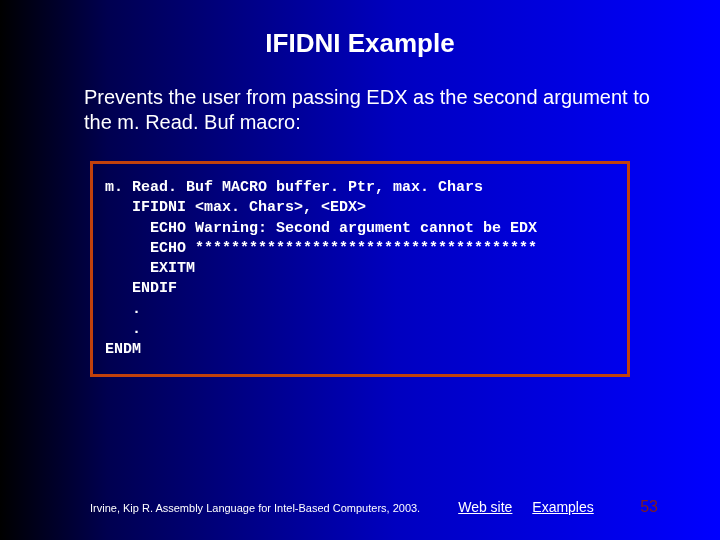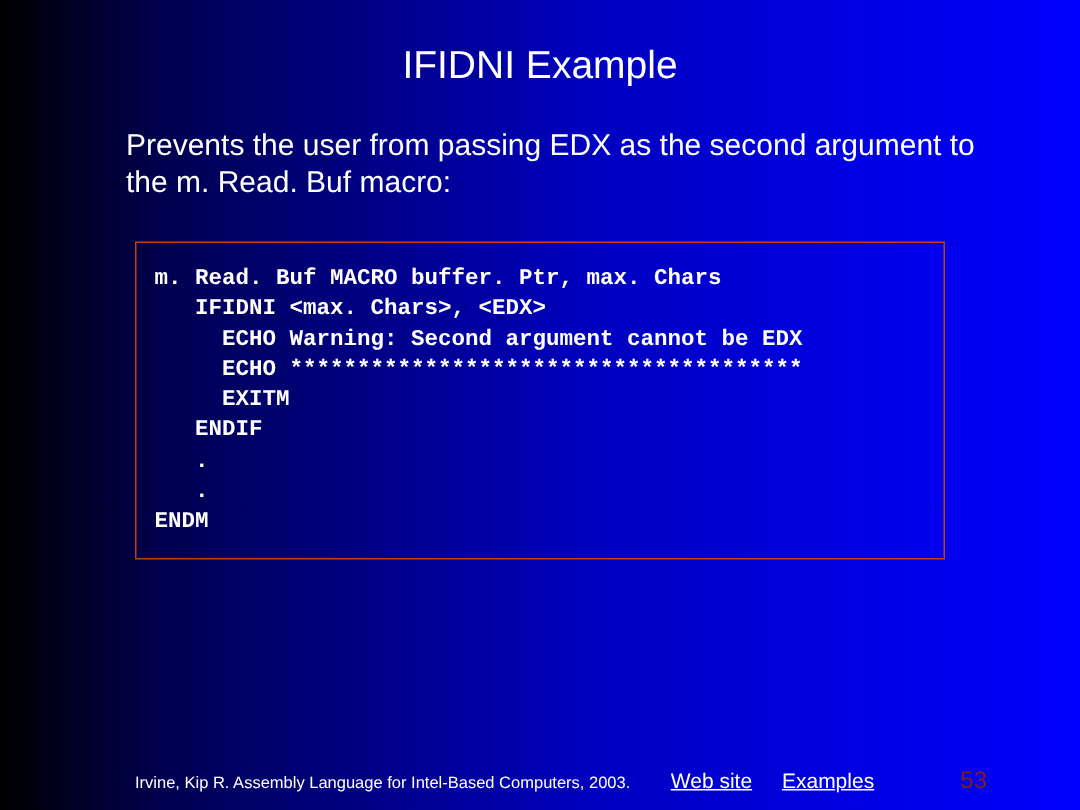--- a/index.html
+++ b/index.html
@@ -12,60 +12,60 @@
   }
   .slide {
     width: 720px;
     height: 540px;
     position: relative;
     padding: 0;
   }
   .title {
     text-align: center;
     font-size: 26px;
-    font-weight: normal;
+    font-weight: bold;
     padding-top: 28px;
     padding-bottom: 18px;
   }
   .body-text {
     font-size: 20px;
     line-height: 1.25;
     padding: 0 56px 0 84px;
     margin-top: 8px;
   }
   .code-box {
     margin: 26px 90px 0 90px;
-    border: 1px solid #c2410c;
+    border: 3px solid #c2410c;
     padding: 14px 12px 14px 12px;
     background: transparent;
   }
   .code-box pre {
     font-family: "Courier New", Courier, monospace;
     font-weight: bold;
     font-size: 15px;
     line-height: 1.35;
     color: #ffffff;
     white-space: pre;
   }
   .footer {
     position: absolute;
-    bottom: 10px;
+    bottom: 24px;
     left: 0;
     right: 0;
     padding: 0 56px 0 90px;
     display: flex;
     align-items: baseline;
     font-size: 12px;
   }
   .footer .credit {
     font-size: 11px;
     color: #ffffff;
   }
   .footer .links {
-    margin-left: 19px;
+    margin-left: 30px;
     font-size: 14px;
   }
   .footer .links a {
     color: #ffffff;
     text-decoration: underline;
     margin: 0 8px;
   }
   .footer .page {
     margin-left: auto;
     font-size: 16px;

